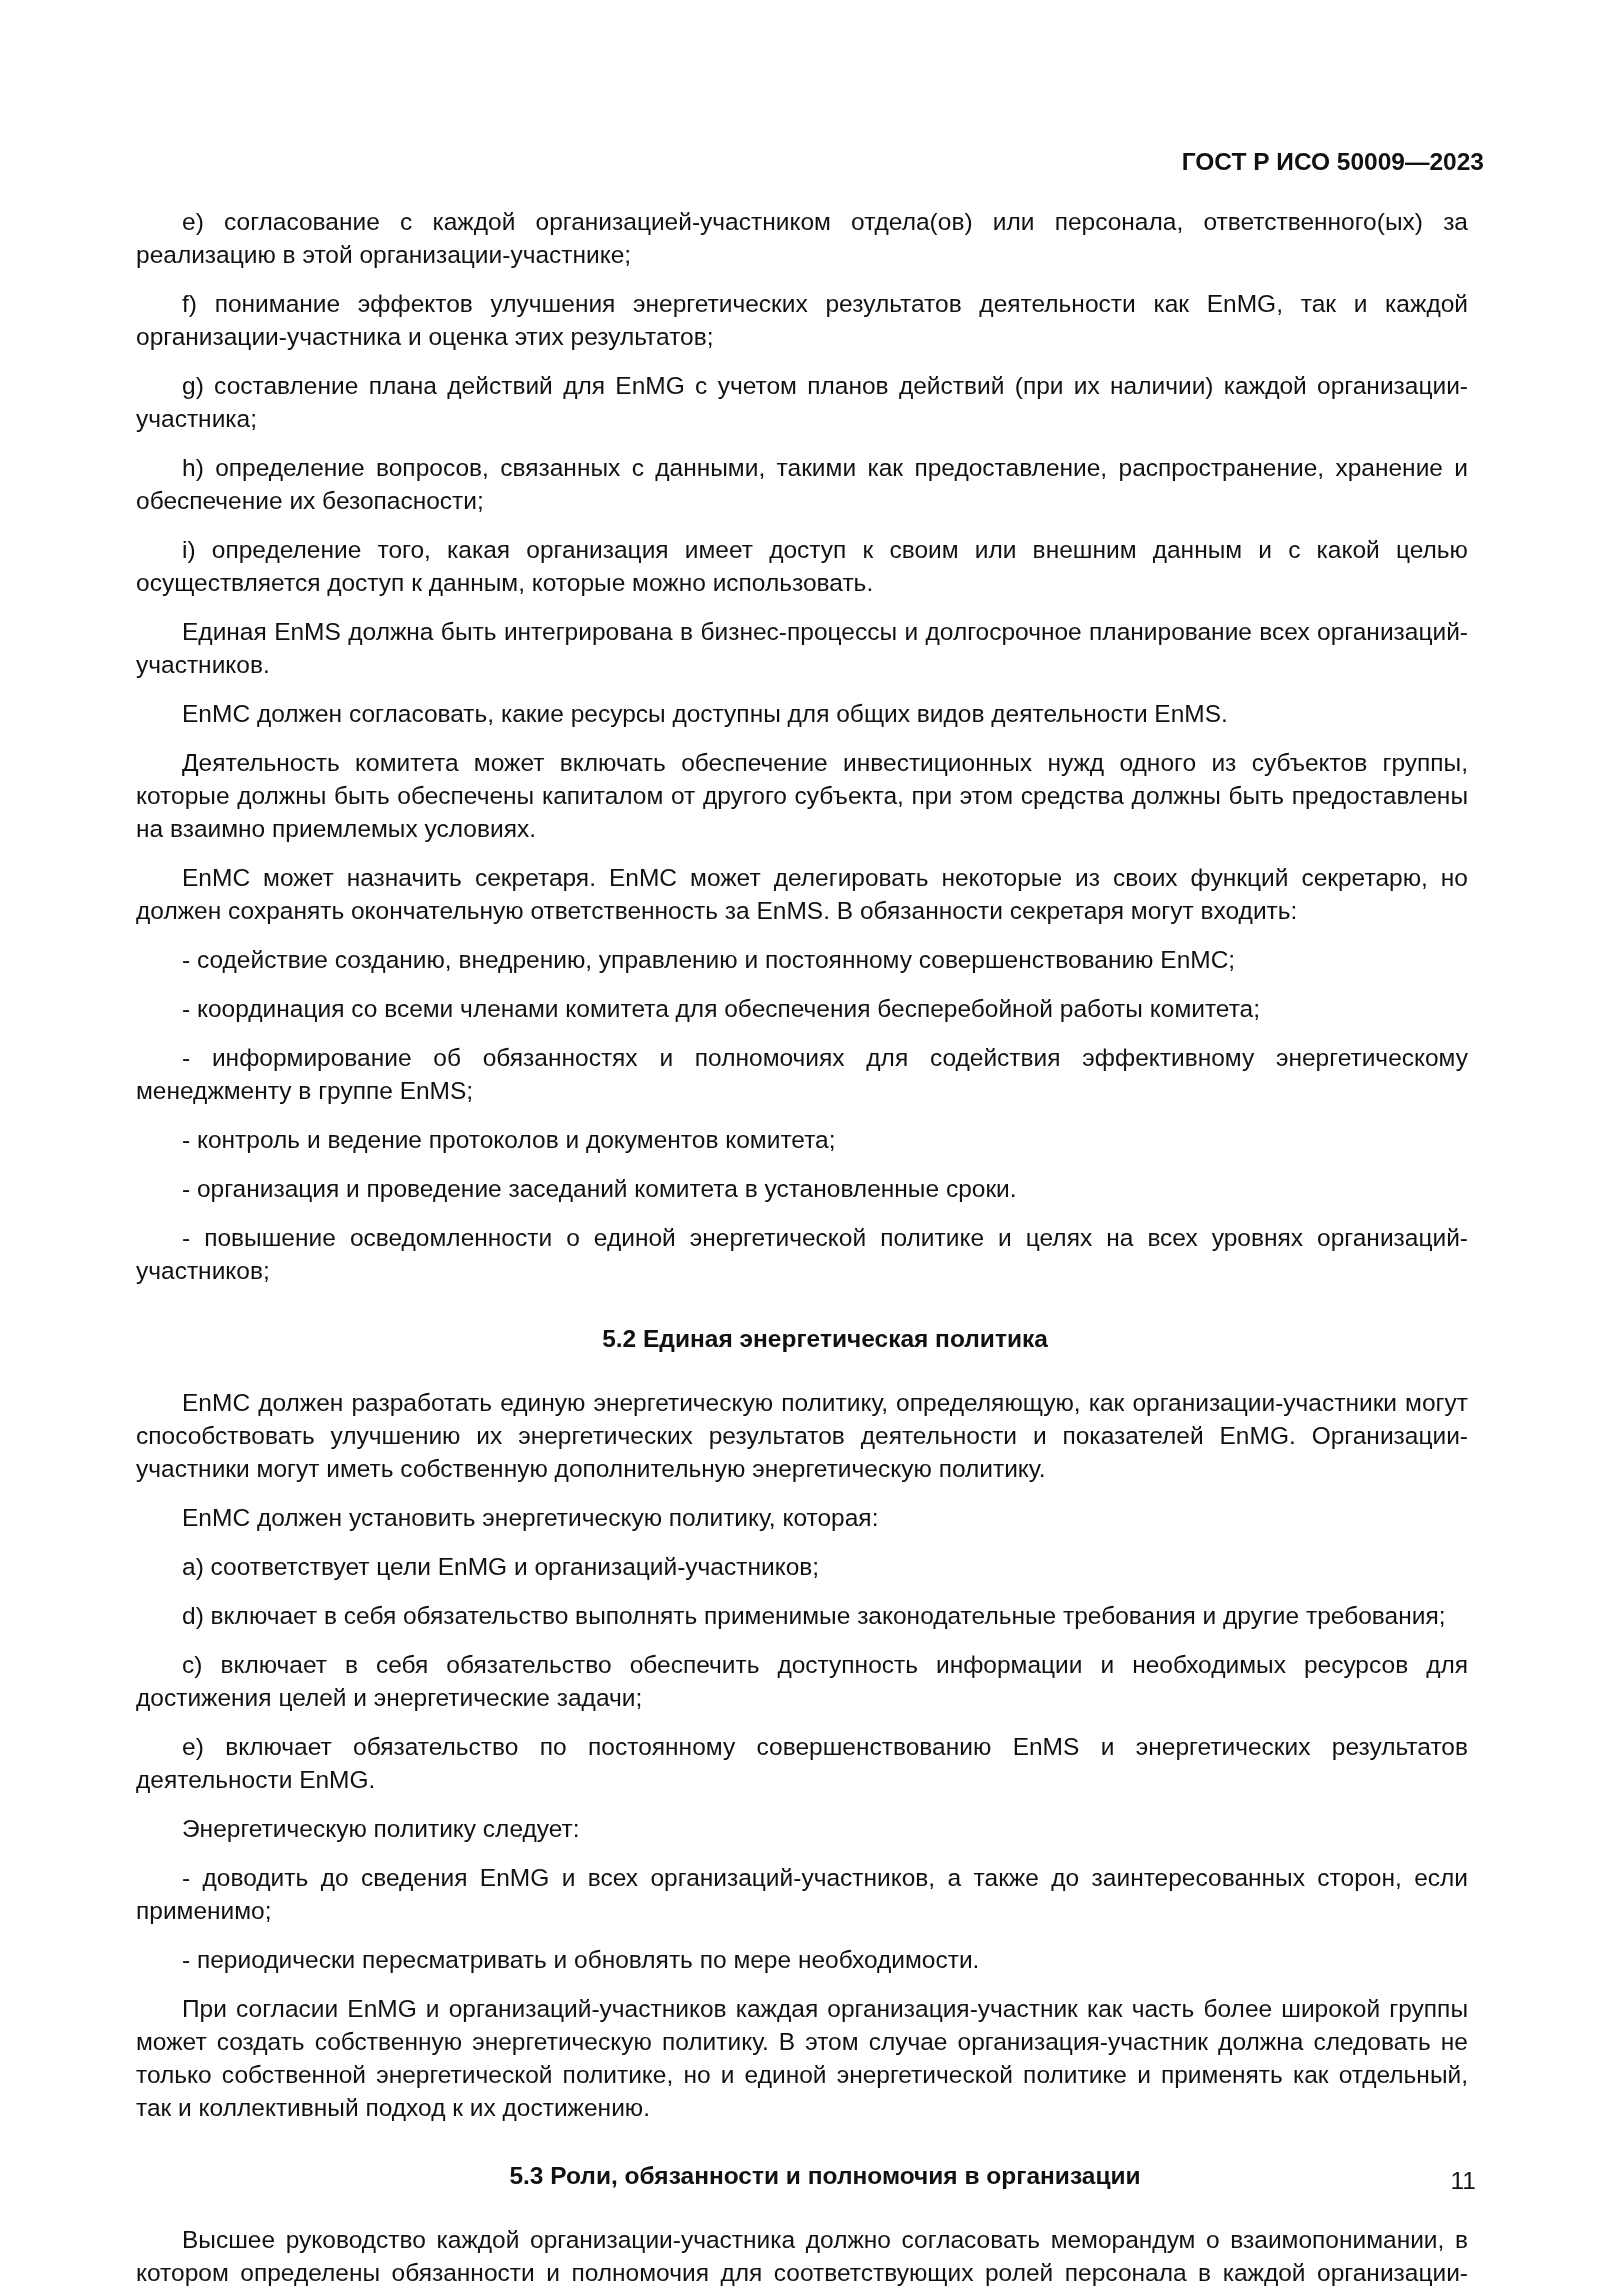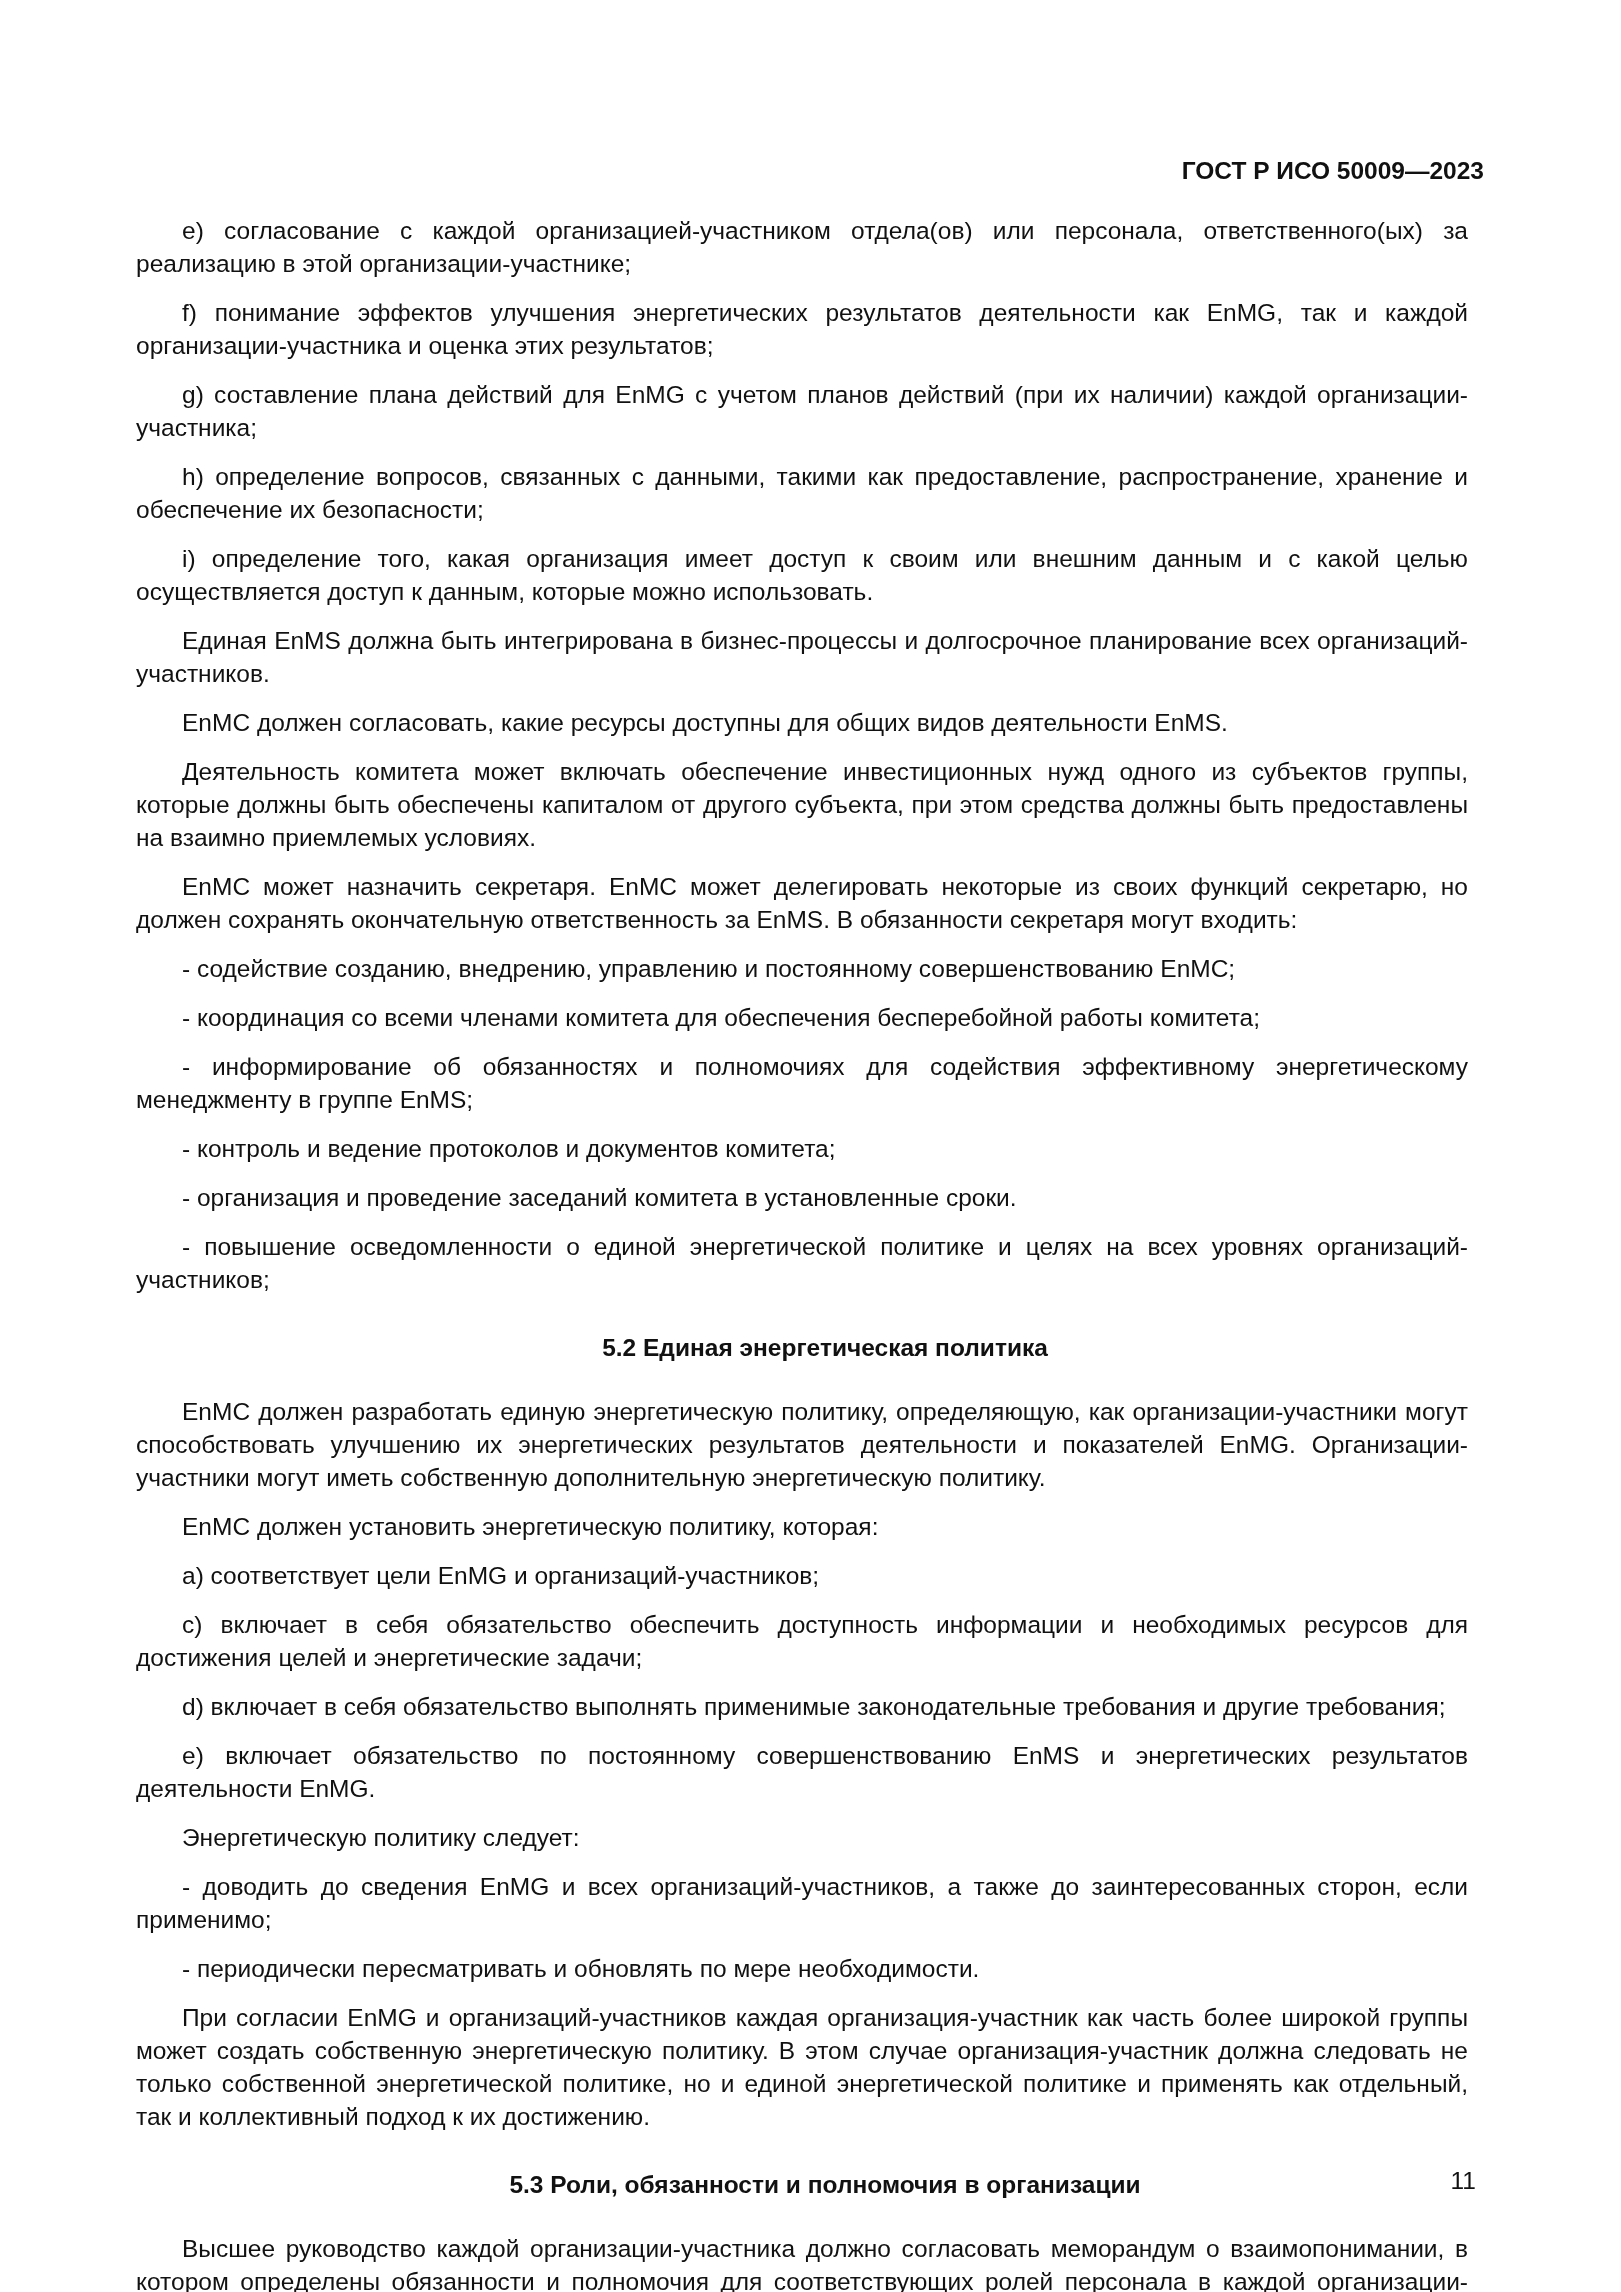--- a/index.html
+++ b/index.html
@@ -20,21 +20,21 @@
     box-sizing: border-box;
     padding: 147px 137px 0 120px;
     background: #ffffff;
     overflow: hidden;
   }
   .doc-header {
     text-align: right;
     font-weight: bold;
     font-size: 24.5px;
     line-height: 29px;
-    margin: 9px 0 29px 0;
+    margin: 0 0 29px 0;
   }
   .content p {
     margin: 16px;
     font-size: 24.5px;
     line-height: 33px;
     text-align: justify;
     text-indent: 46px;
   }
   .content h2 {
     font-size: 24.5px;
@@ -71,22 +71,22 @@
       <p>- содействие созданию, внедрению, управлению и постоянному совершенствованию EnMC;</p>
       <p>- координация со всеми членами комитета для обеспечения бесперебойной работы комитета;</p>
       <p>- информирование об обязанностях и полномочиях для содействия эффективному энергетическому менеджменту в группе EnMS;</p>
       <p>- контроль и ведение протоколов и документов комитета;</p>
       <p>- организация и проведение заседаний комитета в установленные сроки.</p>
       <p>- повышение осведомленности о единой энергетической политике и целях на всех уровнях организаций-участников;</p>
       <h2>5.2 Единая энергетическая политика</h2>
       <p>EnMC должен разработать единую энергетическую политику, определяющую, как организации-участники могут способствовать улучшению их энергетических результатов деятельности и показателей EnMG. Организации-участники могут иметь собственную дополнительную энергетическую политику.</p>
       <p>EnMC должен установить энергетическую политику, которая:</p>
       <p>a) соответствует цели EnMG и организаций-участников;</p>
+      <p>d) включает в себя обязательство выполнять применимые законодательные требования и другие требования;</p>
       <p>c) включает в себя обязательство обеспечить доступность информации и необходимых ресурсов для достижения целей и энергетические задачи;</p>
-      <p>d) включает в себя обязательство выполнять применимые законодательные требования и другие требования;</p>
       <p>e) включает обязательство по постоянному совершенствованию EnMS и энергетических результатов деятельности EnMG.</p>
       <p>Энергетическую политику следует:</p>
       <p>- доводить до сведения EnMG и всех организаций-участников, а также до заинтересованных сторон, если применимо;</p>
       <p>- периодически пересматривать и обновлять по мере необходимости.</p>
       <p>При согласии EnMG и организаций-участников каждая организация-участник как часть более широкой группы может создать собственную энергетическую политику. В этом случае организация-участник должна следовать не только собственной энергетической политике, но и единой энергетической политике и применять как отдельный, так и коллективный подход к их достижению.</p>
       <h2>5.3 Роли, обязанности и полномочия в организации</h2>
       <p>Высшее руководство каждой организации-участника должно согласовать меморандум о взаимопонимании, в котором определены обязанности и полномочия для соответствующих ролей персонала в каждой организации-участнике, и должно сообщать об этом в своей организации.</p>
     </div>
 
   <div class="page-number">11</div>

